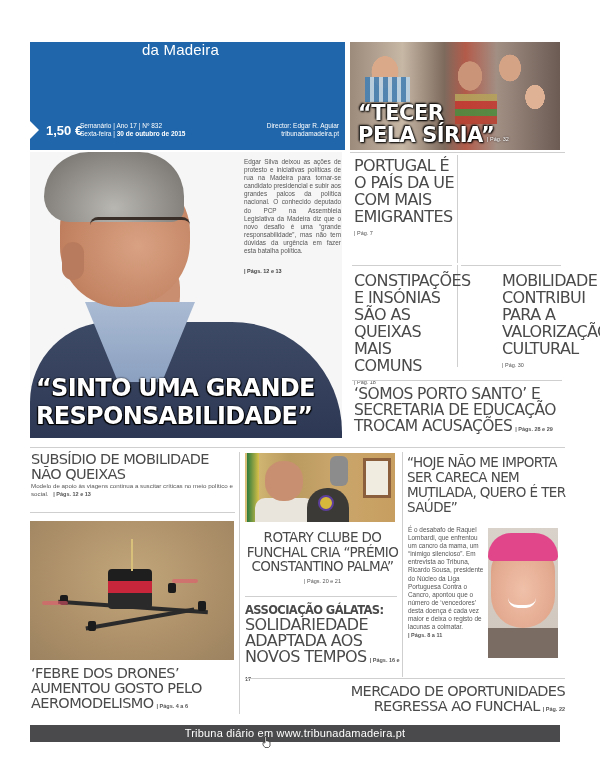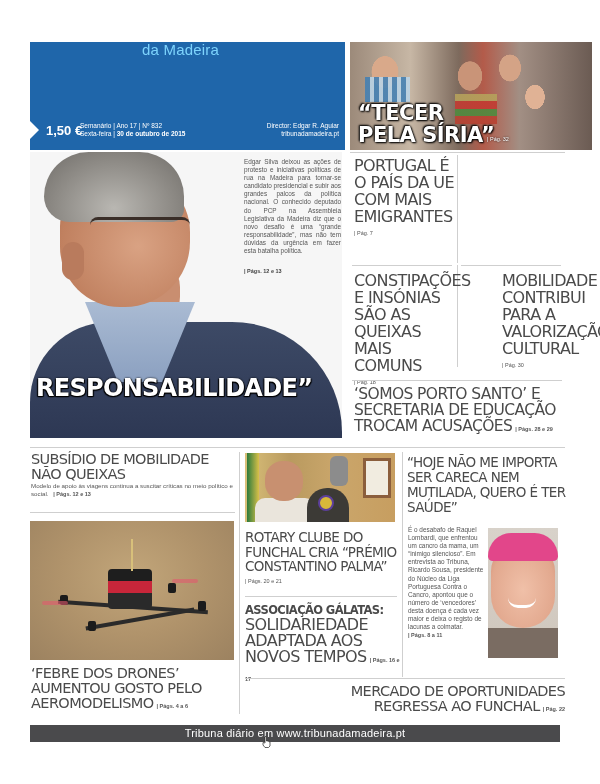--- a/index.html
+++ b/index.html
@@ -3,30 +3,30 @@
 <meta charset="utf-8">
 <style>
   * { box-sizing: border-box; margin: 0; padding: 0; }
   html, body { width: 600px; height: 784px; background: #ffffff; overflow: hidden; }
   body { position: relative; font-family: "Liberation Sans", sans-serif; color: #3a3a3a; }
 
   .page { position: absolute; left: 0; top: 0; width: 600px; height: 784px; }
 
   
   .masthead { position: absolute; left: 30px; top: 42px; width: 315px; height: 108px; background: #1f66aa; overflow: hidden; }
-  .mast-sub { position: absolute; left: 112px; top: -1px; color: #7dd3fc; font-size: 15px; letter-spacing: 0.2px; }
+  .mast-sub { position: absolute; left: 112px; top: -1px; color: #ffffff; font-size: 15px; letter-spacing: 0.2px; }
   .mast-title { position: absolute; left: 4px; top: -6px; color: #fff; font-family: "DejaVu Sans", sans-serif; font-weight: bold; font-size: 88px; letter-spacing: -6px; line-height: 1; transform: scaleY(1.0); }
   .mast-arrow { position: absolute; left: 0; top: 79px; width: 0; height: 0; border-top: 9px solid transparent; border-bottom: 9px solid transparent; border-left: 9px solid #fff; }
   .mast-price { position: absolute; left: 16px; top: 81px; color: #fff; font-weight: bold; font-size: 13px; }
   .mast-info { position: absolute; left: 50px; top: 80px; color: #fff; font-size: 6.5px; line-height: 8px; }
   .mast-info b { font-weight: bold; }
   .mast-director { position: absolute; right: 6px; top: 80px; color: #fff; font-size: 6.5px; line-height: 8px; text-align: right; }
 
   
-  .teaser-photo { position: absolute; left: 350px; top: 42px; width: 242px; height: 108px; overflow: hidden;
+  .teaser-photo { position: absolute; left: 350px; top: 42px; width: 210px; height: 108px; overflow: hidden;
     background:
       radial-gradient(ellipse 22px 26px at 35px 30px, #d9a98a 0 60%, transparent 62%),
       radial-gradient(ellipse 20px 24px at 120px 34px, #c99478 0 60%, transparent 62%),
       radial-gradient(ellipse 18px 22px at 160px 26px, #d4a386 0 60%, transparent 62%),
       radial-gradient(ellipse 16px 20px at 185px 55px, #e0b295 0 60%, transparent 62%),
       linear-gradient(90deg, #9c8a7a 0%, #c7b7a5 25%, #7d6a5d 45%, #b35b4a 55%, #a28f84 70%, #6b5b53 100%); }
   .teaser-stripes { position: absolute; left: 105px; top: 52px; width: 42px; height: 30px;
     background: linear-gradient(180deg, #b5a15b 0 25%, #c23b32 25% 50%, #4f8a3e 50% 75%, #b84232 75%); opacity: 0.9; }
   .teaser-blanket { position: absolute; left: 15px; top: 35px; width: 45px; height: 25px; background: repeating-linear-gradient(90deg, #3f7fb5 0 5px, #b9d5ea 5px 9px); opacity: 0.85; }
   .teaser-headline { position: absolute; left: 8px; top: 60px; color: #fff; font-family: "DejaVu Sans", sans-serif; font-weight: bold; font-size: 21px; line-height: 22px; letter-spacing: -0.5px;
@@ -78,21 +78,21 @@
   .rotary-photo { position: absolute; left: 245px; top: 453px; width: 150px; height: 69px; overflow: hidden;
     background: linear-gradient(90deg, #d9c07a 0%, #b99a5f 30%, #caa66b 60%, #c79e60 100%); }
   .rot-flag { position: absolute; left: 2px; top: 0; width: 12px; height: 69px; background: linear-gradient(90deg, #2c7a3b, #d9c04a); }
   .rot-man { position: absolute; left: 20px; top: 8px; width: 38px; height: 40px; background: #c89070; border-radius: 18px; }
   .rot-body { position: absolute; left: 10px; top: 45px; width: 60px; height: 30px; background: #eae5dc; border-radius: 10px 10px 0 0; }
   .rot-podium { position: absolute; left: 62px; top: 35px; width: 42px; height: 40px; background: #3c3a36; border-radius: 20px 20px 0 0; }
   .rot-emblem { position: absolute; left: 73px; top: 42px; width: 16px; height: 16px; border-radius: 50%; background: #d8b83a; border: 2px solid #5c3f9c; }
   .rot-picture { position: absolute; left: 118px; top: 5px; width: 28px; height: 40px; background: #f1ece0; border: 3px solid #8b5e3c; }
   .rot-statue { position: absolute; left: 85px; top: 3px; width: 18px; height: 30px; background: #8c8c8c; border-radius: 6px; }
 
-  .h-rotary { left: 245px; top: 530px; width: 155px; font-size: 13.5px; line-height: 14.5px; }
+  .h-rotary { left: 245px; top: 530px; width: 155px; font-size: 13.5px; line-height: 14.5px; text-align: center; }
 
   .h-assoc { left: 245px; top: 603px; width: 155px; line-height: 16px; }
   .h-assoc .l1 { font-size: 11.5px; display: block; line-height: 14px; font-weight: bold; }
   .h-assoc .l2 { font-size: 16px; display: block; }
 
   
   .h-hoje { left: 407px; top: 455px; width: 160px; font-size: 13.5px; line-height: 15px; }
   .hoje-text { position: absolute; left: 408px; top: 526px; width: 78px; font-size: 6.4px; line-height: 8.1px; color: #555; }
   .hoje-photo { position: absolute; left: 488px; top: 528px; width: 70px; height: 130px; overflow: hidden;
     background: linear-gradient(180deg, #d8d2ca 0%, #cfc6bc 100%); }
@@ -138,20 +138,21 @@
 
   <div class="lead-photo">
     <div class="lead-jacket"></div>
     <div class="lead-neck"></div>
     <div class="lead-shirt"></div>
     <div class="lead-face"></div>
     <div class="lead-ear"></div>
     <div class="lead-hair"></div>
     <div class="lead-glasses"></div>
     <div class="lead-headline">
+      <div>“SINTO UMA GRANDE</div>
       <div>RESPONSABILIDADE”</div>
     </div>
   </div>
   <div class="lead-text">Edgar Silva deixou as ações de protesto e iniciativas políticas de rua na Madeira para tornar-se candidato presidencial e subir aos grandes palcos da política nacional. O conhecido deputado do PCP na Assembleia Legislativa da Madeira diz que o novo desafio é uma “grande responsabilidade”, mas não tem dúvidas da urgência em fazer esta batalha política.</div>
   <div class="lead-page">| Págs. 12 e 13</div>
 
   <div class="hline" style="left:350px; top:152px; width:215px;"></div>
   <div class="vline" style="left:457px; top:155px; height:108px;"></div>
 
   <div class="hl h-portugal">

